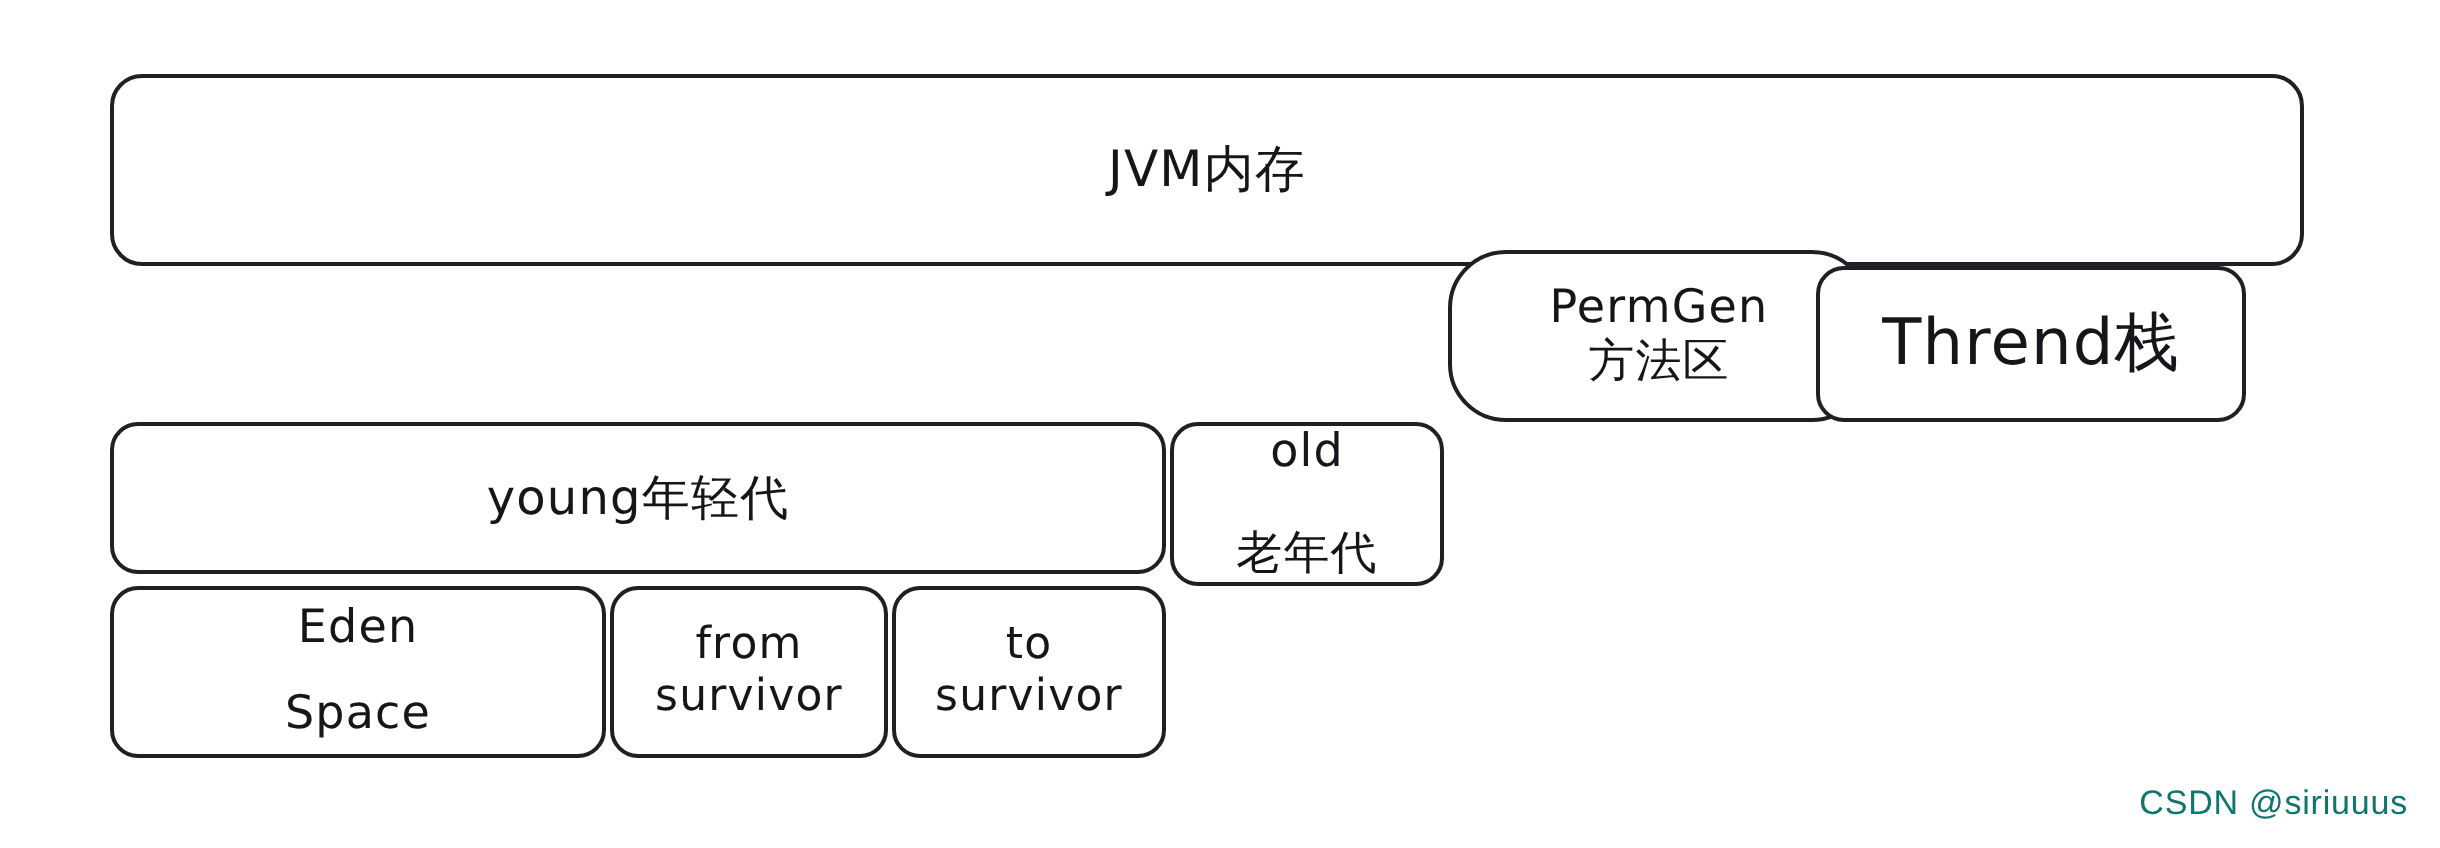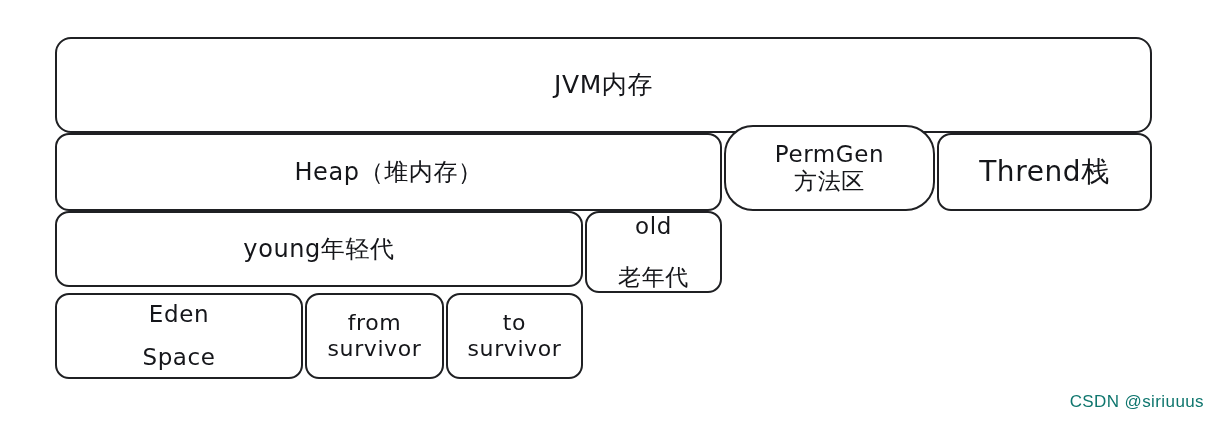--- a/index.html
+++ b/index.html
@@ -52,23 +52,23 @@
     width: 667px; height: 78px;
     font-size: 24px;
   }
   #box-permgen {
     left: 724px; top: 125px;
     width: 211px; height: 86px;
     font-size: 23px;
     border-radius: 29px;
   }
   #box-thread {
-    left: 937px; top: 133px;
+    left: 908px; top: 133px;
     width: 215px; height: 78px;
-    font-size: 28px;
+    font-size: 32px;
   }
   
   #box-young {
     left: 55px;  top: 211px;
     width: 528px; height: 76px;
     font-size: 24px;
   }
   #box-old {
     left: 585px; top: 211px;
     width: 137px; height: 82px;
@@ -106,23 +106,20 @@
 </style>
 </head>
 <body>
 
 <div id="canvas">
 
   <div class="box" id="box-jvm">
     <span class="line">JVM内存</span>
   </div>
 
-  <div class="box" id="box-heap">
-    <span class="line">Heap（堆内存）</span>
-  </div>
   <div class="box" id="box-permgen">
     <span class="line">PermGen</span>
     <span class="line">方法区</span>
   </div>
   <div class="box" id="box-thread">
     <span class="line">Thrend栈</span>
   </div>
 
   <div class="box" id="box-young">
     <span class="line">young年轻代</span>

